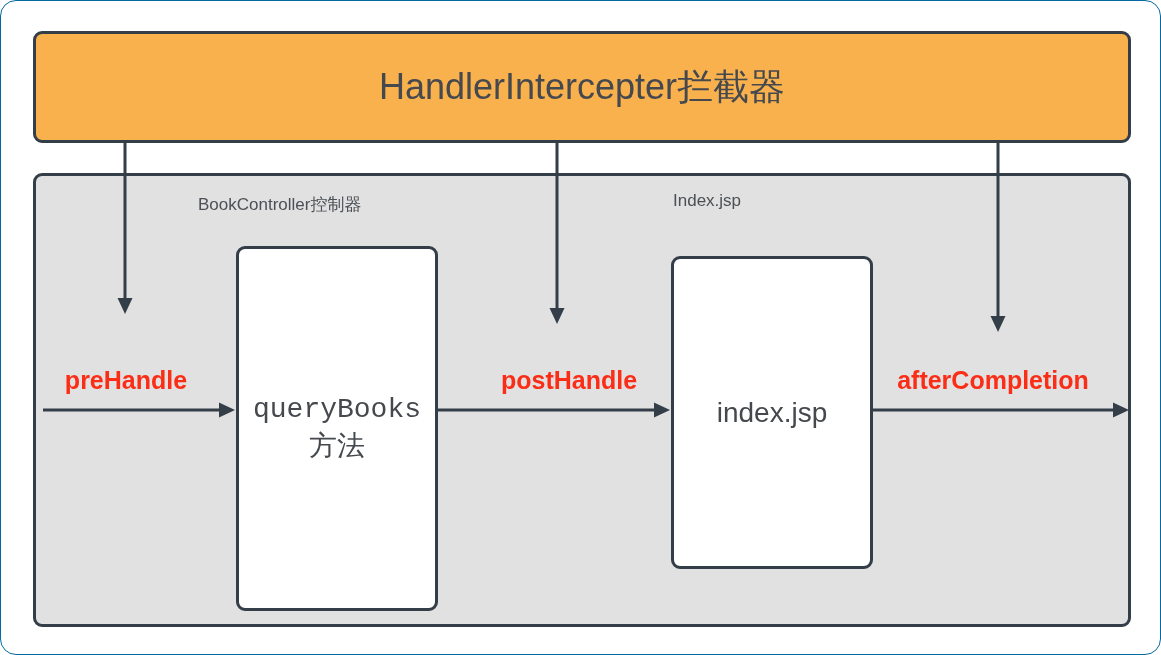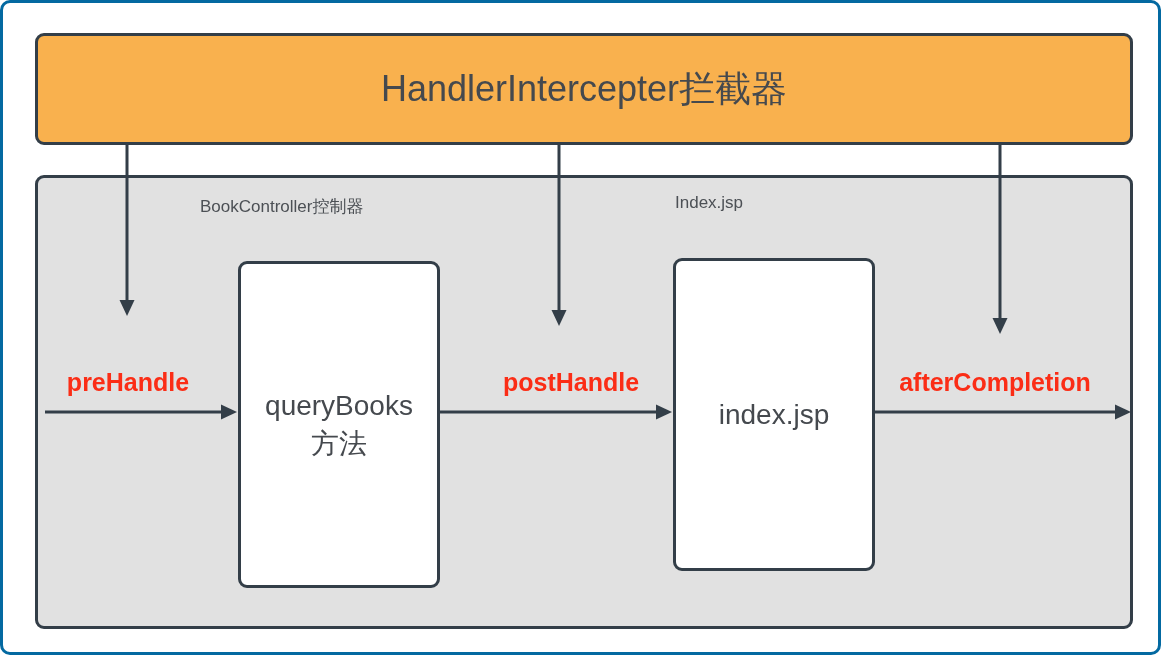--- a/index.html
+++ b/index.html
@@ -12,42 +12,42 @@
     --section-text:#4c5055;
   }
   *{margin:0;padding:0;box-sizing:border-box;}
   body{
     background:#ffffff;
     font-family:"Liberation Sans", sans-serif;
     width:1161px;height:655px;overflow:hidden;
   }
   .stage{
     position:relative;width:1161px;height:655px;
-    background:#ffffff;border:3px solid #0369a1;border-radius:10px;
+    background:#ffffff;border:1px solid #0369a1;border-radius:16px;
     overflow:hidden;
   }
   .box{
     position:absolute;border:3px solid var(--stroke);border-radius:9px;
   }
   .interceptor{
     left:32px;top:30px;width:1098px;height:112px;
     background:var(--interceptor-fill);
     display:flex;align-items:center;justify-content:center;
     font-size:36px;color:var(--text);
   }
   .container-box{
     left:32px;top:172px;width:1098px;height:454px;
     background:var(--container-fill);
   }
   .node{
     background:var(--node-fill);
     display:flex;flex-direction:column;align-items:center;justify-content:center;
     font-size:28px;color:var(--text);line-height:38px;text-align:center;
   }
-  .node-method{left:235px;top:258px;width:202px;height:327px;}
+  .node-method{left:235px;top:245px;width:202px;height:365px;font-family:Liberation Mono, monospace;}
   .node-view{left:670px;top:255px;width:202px;height:313px;}
   .section-label{
     position:absolute;font-size:17px;color:var(--section-text);white-space:nowrap;
   }
   .section-label-controller{left:197px;top:192px;}
   .section-label-view{left:672px;top:190px;}
   .hook{
     position:absolute;font-size:25px;font-weight:bold;color:var(--hook-text);
     transform:translateX(-50%);white-space:nowrap;text-align:center;
   }

